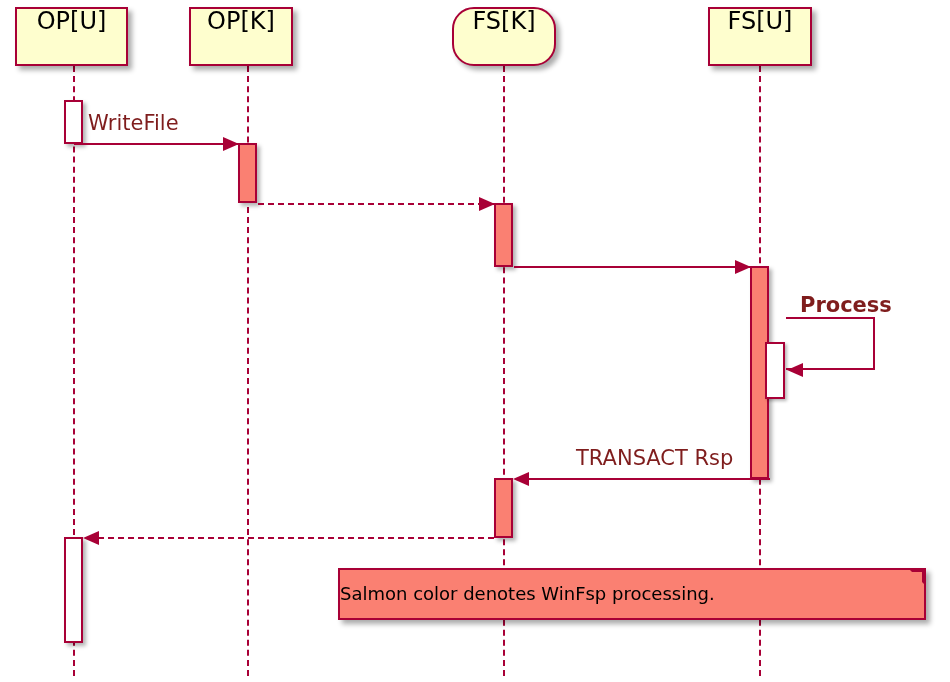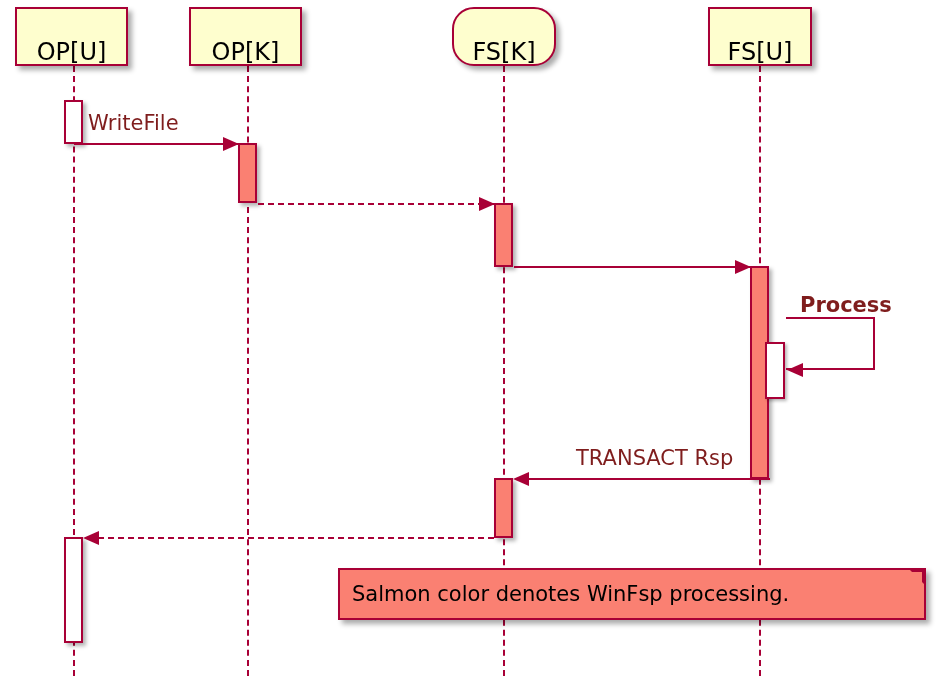--- a/index.html
+++ b/index.html
@@ -16,21 +16,21 @@
     overflow: hidden;
   }
   
   .participant {
     position: absolute;
     box-sizing: border-box;
     background: #FEFECE;
     border: 2px solid #A80036;
     box-shadow: 4px 4px 5px rgba(0,0,0,0.33);
     display: flex;
-    align-items: flex-end;
+    align-items: flex-start;
     justify-content: center;
   }
   .participant-label {
     color: #000000;
     font-size: 24px;
     line-height: 1;
     white-space: nowrap;
   }
   
   .lifeline {
@@ -91,23 +91,22 @@
     position: absolute;
     box-sizing: border-box;
     background: #FA8072;
     border: 2px solid #A80036;
     box-shadow: 4px 4px 5px rgba(0,0,0,0.33);
     display: flex;
     align-items: center;
   }
   .note-text {
     color: #000000;
-    font-size: 21px;
+    font-size: 18px;
     line-height: 1;
-    padding-left: 12px;
     white-space: nowrap;
   }
   .note-fold {
     position: absolute;
     width: 0;
     height: 0;
     border-left: 14px solid transparent;
     border-top: 14px solid #A80036;
   }
   .note-fold-inner {
@@ -124,21 +123,21 @@
 <div id="diagram">
 
   <div class="lifeline" style="left:73px; top:66px; height:610px;"></div>
   <div class="lifeline" style="left:247px; top:66px; height:610px;"></div>
   <div class="lifeline" style="left:503px; top:66px; height:610px;"></div>
   <div class="lifeline" style="left:759px; top:66px; height:610px;"></div>
 
   <div class="participant" style="left:15px; top:7px; width:113px; height:59px;">
     <span class="participant-label">OP[U]</span>
   </div>
-  <div class="participant" style="left:189px; top:7px; width:113px; height:59px;">
+  <div class="participant" style="left:189px; top:7px; width:104px; height:59px;">
     <span class="participant-label">OP[K]</span>
   </div>
   <div class="participant" style="left:452px; top:7px; width:104px; height:59px;border-radius:22px;">
     <span class="participant-label">FS[K]</span>
   </div>
   <div class="participant" style="left:708px; top:7px; width:104px; height:59px;">
     <span class="participant-label">FS[U]</span>
   </div>
 
   <div class="activation fill-white" style="left:64px; top:100px; width:19px; height:44px;"></div>

